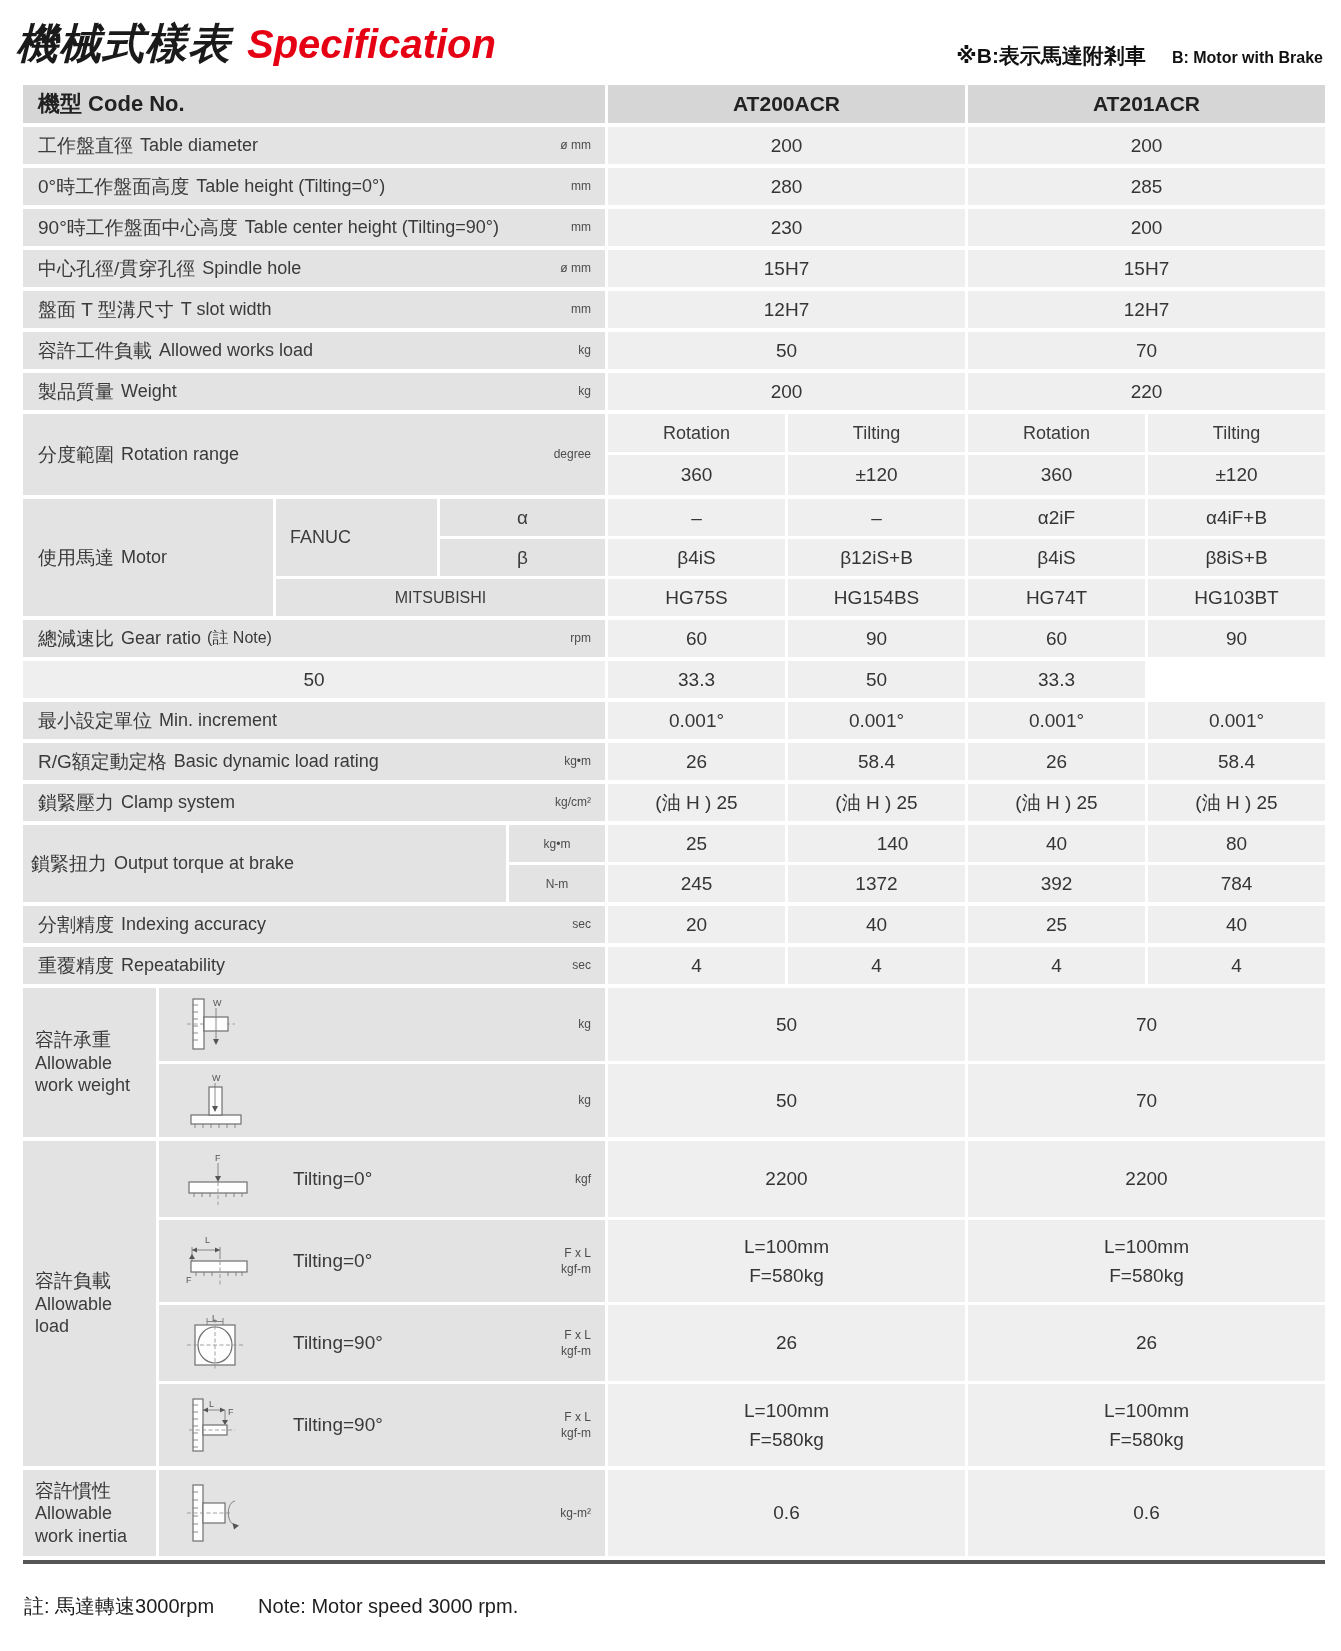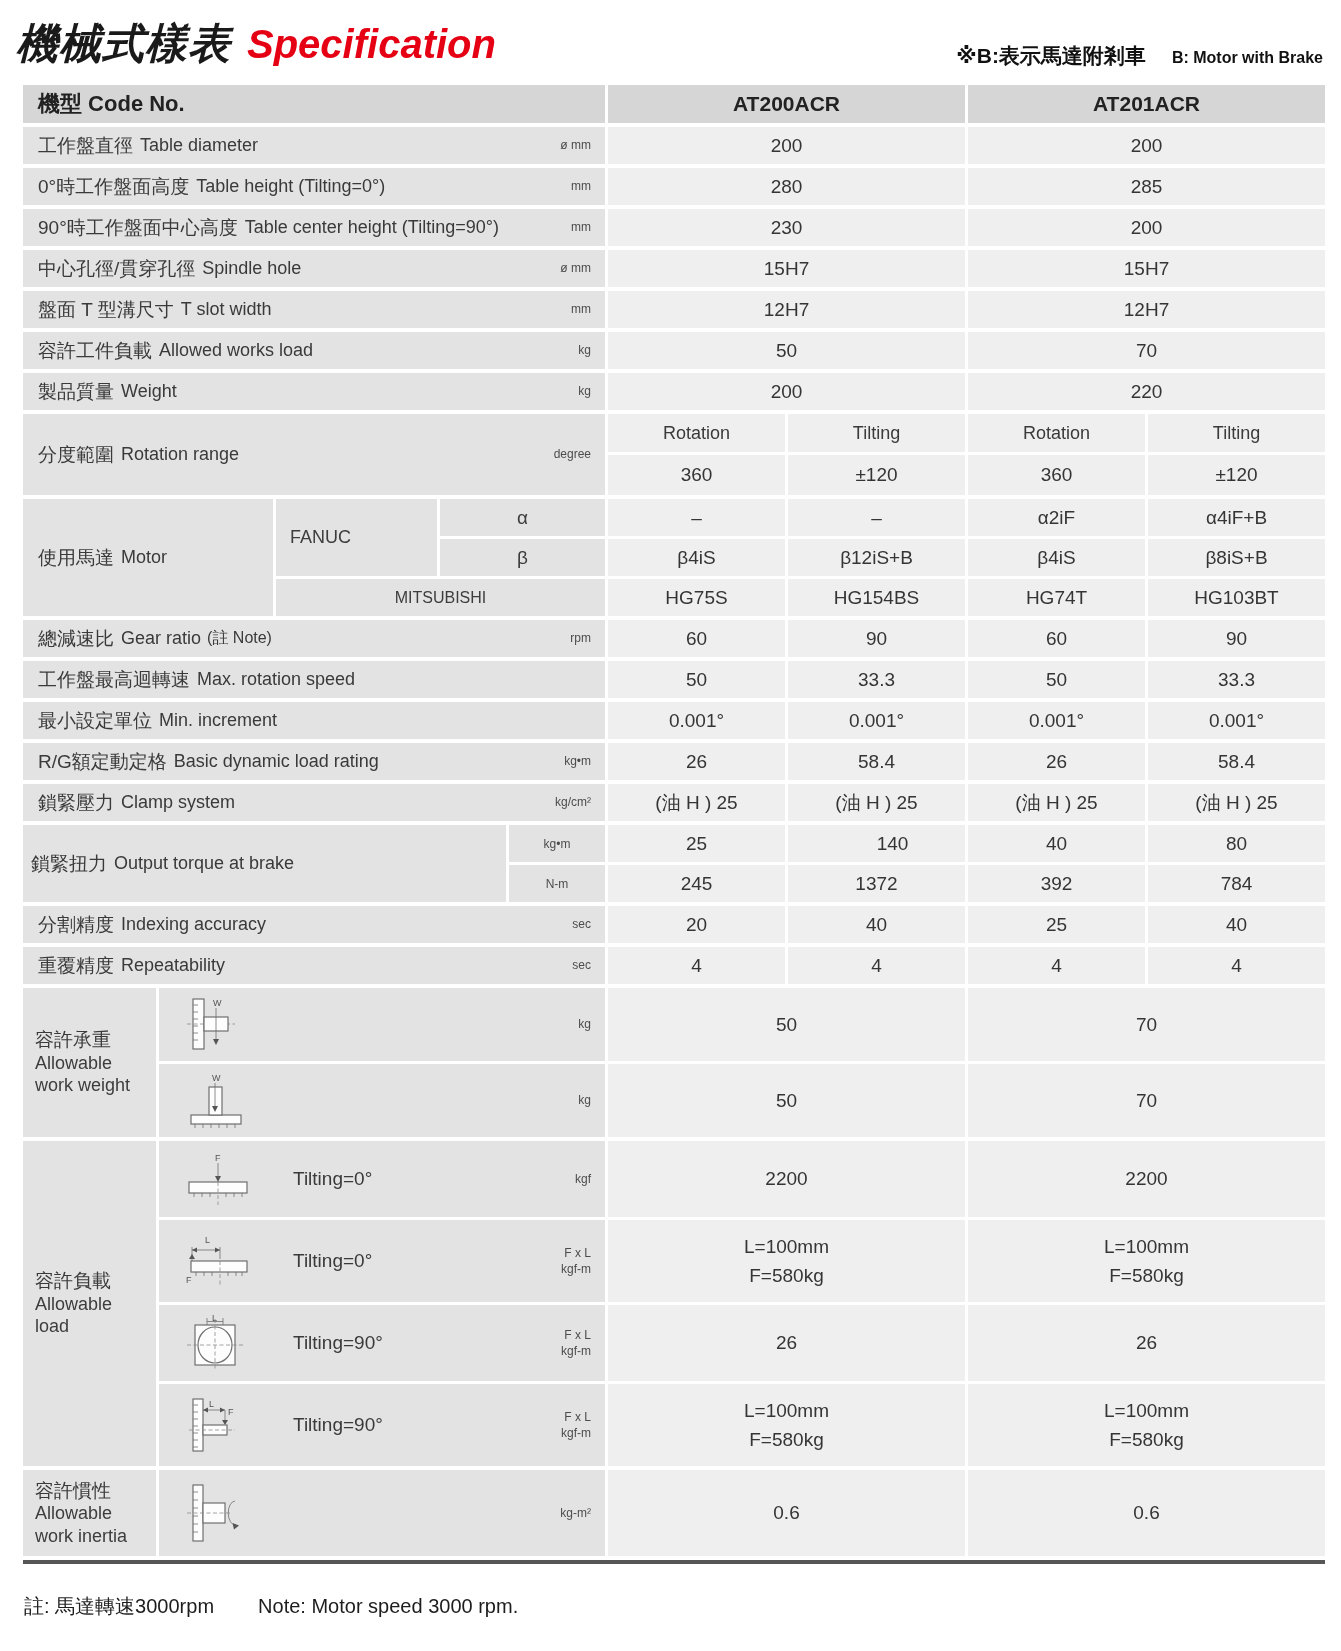--- a/index.html
+++ b/index.html
@@ -208,25 +208,20 @@
         <span class="en">Gear ratio</span>
         <span class="note">(註 Note)</span>
         <span class="unit">rpm</span>
       </div>
       <div class="cell val">60</div>
       <div class="cell val">90</div>
       <div class="cell val">60</div>
       <div class="cell val">90</div>
     </div>
     <div class="row quad">
-      <div class="cell lbl">
-        <span class="zh">工作盤最高迴轉速</span>
-        <span class="en">Max. rotation speed</span>
-        <span class="unit"></span>
-      </div>
       <div class="cell val">50</div>
       <div class="cell val">33.3</div>
       <div class="cell val">50</div>
       <div class="cell val">33.3</div>
     </div>
     <div class="row quad">
       <div class="cell lbl">
         <span class="zh">最小設定單位</span>
         <span class="en">Min. increment</span>
         <span class="unit"></span>

